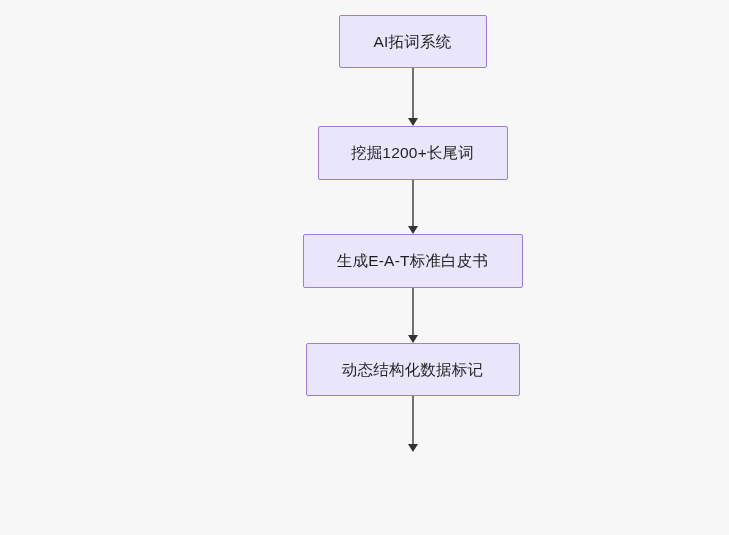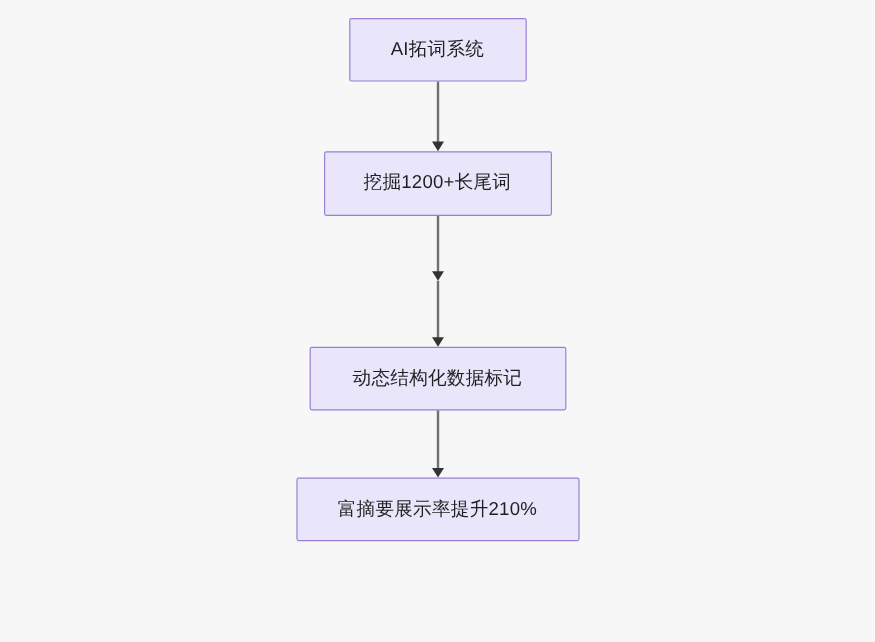--- a/index.html
+++ b/index.html
@@ -12,20 +12,21 @@
     height: 535px;
     background: #f7f7f7;
     font-family: "Liberation Sans", "DejaVu Sans", sans-serif;
     overflow: hidden;
   }
   .flow-canvas {
     position: relative;
     width: 678px;
     height: 535px;
     background: #f7f7f7;
+    margin-left: 48px;
   }
   .flow-column {
     position: absolute;
     left: 0;
     top: 0;
     width: 729px;
     height: 535px;
     display: flex;
     flex-direction: column;
     align-items: center;
@@ -94,33 +95,33 @@
 
     <div class="node n1">
       <span>挖掘1200+长尾词</span>
     </div>
 
     <div class="connector c1">
       <div class="line"></div>
       <div class="arrowhead"></div>
     </div>
 
+    <div class="node n2">
+      <span>生成E-A-T标准白皮书</span>
+    </div>
 
     <div class="connector c2">
       <div class="line"></div>
       <div class="arrowhead"></div>
     </div>
 
     <div class="node n3">
       <span>动态结构化数据标记</span>
     </div>
 
     <div class="connector c3">
       <div class="line"></div>
       <div class="arrowhead"></div>
     </div>
 
-    <div class="node n4">
-      <span>富摘要展示率提升210%</span>
-    </div>
 
   </div>
 </div>
 
 </body></html>

